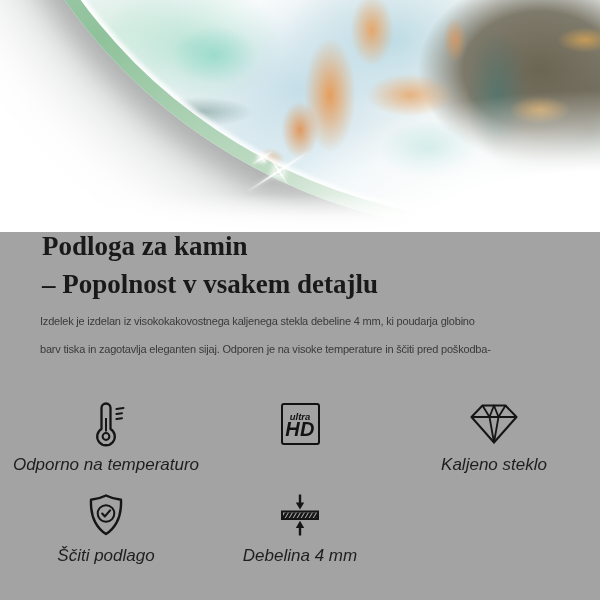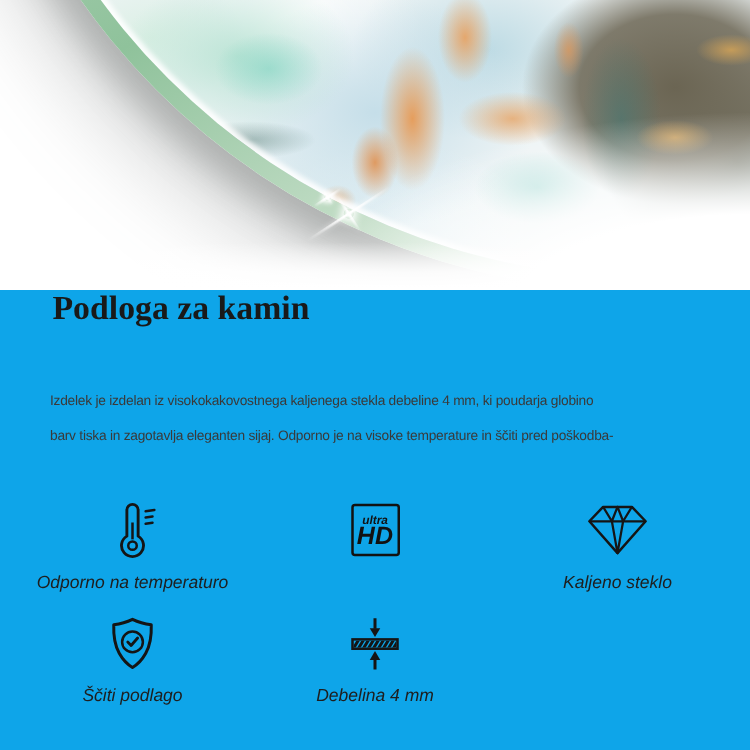--- a/index.html
+++ b/index.html
@@ -1,18 +1,18 @@
 <!DOCTYPE html>
 <html><head>
 <meta charset="utf-8">
 <style>
   * { margin:0; padding:0; box-sizing:border-box; }
   html,body { background:#ffffff; }
   .stage {
-    position:relative; width:600px; height:600px; background:#0ea5e9;
+    position:relative; width:600px; height:600px; background:#a3a3a3;
     overflow:hidden; font-family:"Liberation Sans", sans-serif;
   }
 
   
   .hero { position:absolute; left:0; top:0; width:600px; height:232px; overflow:hidden; background:#ffffff; }
 
   .glass-edge {
     position:absolute; left:-36px; top:-867px; width:1100px; height:1100px; border-radius:50%;
     background: linear-gradient(152deg,
       #3e7a4c 6%, #64a173 11%, #8fbf9c 16%, #bcdcc4 24%,
@@ -81,21 +81,21 @@
   .paragraph { position:absolute; left:40px; top:307px; color:#3a3a3a; }
   .paragraph .pline { font-size:11px; line-height:28px; letter-spacing:-0.2px; white-space:nowrap; }
 
   
   .features {
     position:absolute; left:0; top:400px; width:600px;
     display:grid; grid-template-columns: 212px 176px 212px; row-gap:18px;
   }
   .feature { height:73px; display:flex; flex-direction:column; align-items:center;font-style:italic; }
   .icon-wrap { height:48px; display:flex; align-items:center; justify-content:center; }
-  .feature-label { margin-top:9px; font-size:14px; line-height:16px; color:#1e1e1e; }
+  .feature-label { margin-top:9px; font-size:17px; line-height:16px; color:#1e1e1e; }
   .icon-svg { display:block; }
 
   .uhd-box {
     width:39px; height:42px; border:2.6px solid #121212; border-radius:3px;
     display:flex; flex-direction:column; align-items:center; justify-content:center;
     color:#121212; font-weight:bold;
   }
   .uhd-top { font-size:9.5px; line-height:10px; letter-spacing:0; }
   .uhd-bottom { font-size:20px; line-height:15px; letter-spacing:0.2px; }
 </style>
@@ -116,25 +116,26 @@
     </div>
     <div class="sparkle sparkle-small">
       <div class="ray ray1"></div>
         <div class="ray ray2"></div>
         <div class="core"></div>
     </div>
   </div>
 
   <h2 class="title">
     <div>Podloga za kamin</div>
+    <div>– Popolnost v vsakem detajlu</div>
   </h2>
 
   <div class="paragraph">
     <div class="pline">Izdelek je izdelan iz visokokakovostnega kaljenega stekla debeline 4 mm, ki poudarja globino</div>
-    <div class="pline">barv tiska in zagotavlja eleganten sijaj. Odporno je na visoke temperature in ščiti pred poškodba-</div>
+    <div class="pline">barv tiska in zagotavlja eleganten sijaj. Odporen je na visoke temperature in ščiti pred poškodba-</div>
   </div>
 
   <div class="features">
 
     <div class="feature">
       <div class="icon-wrap">
         <svg class="icon-svg" width="44" height="48" viewBox="0 0 44 48" fill="none" stroke="#151515">
           <path d="M26.5 28.9 V8 a4.5 4.5 0 0 0 -9 0 v20.9 a8.8 8.8 0 1 0 9 0 Z" stroke-width="2.3" stroke-linejoin="round"></path>
           <line x1="22" y1="18" x2="22" y2="31.5" stroke-width="2"></line>
           <circle cx="22" cy="36.5" r="3.4" stroke-width="2"></circle>

